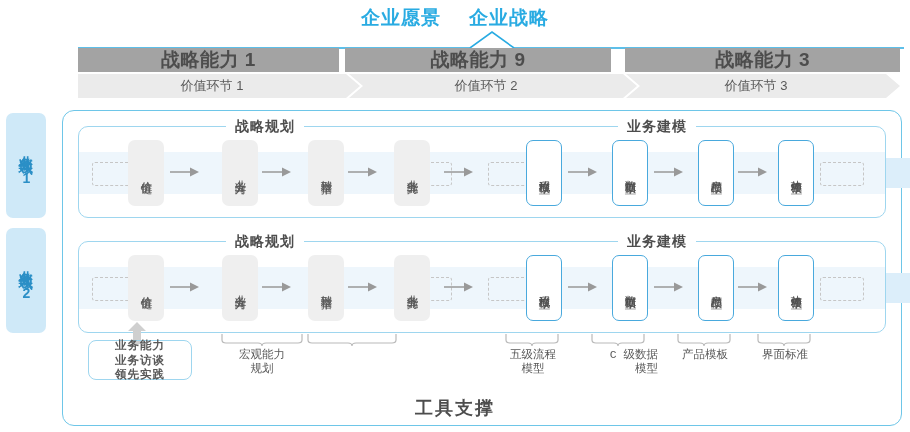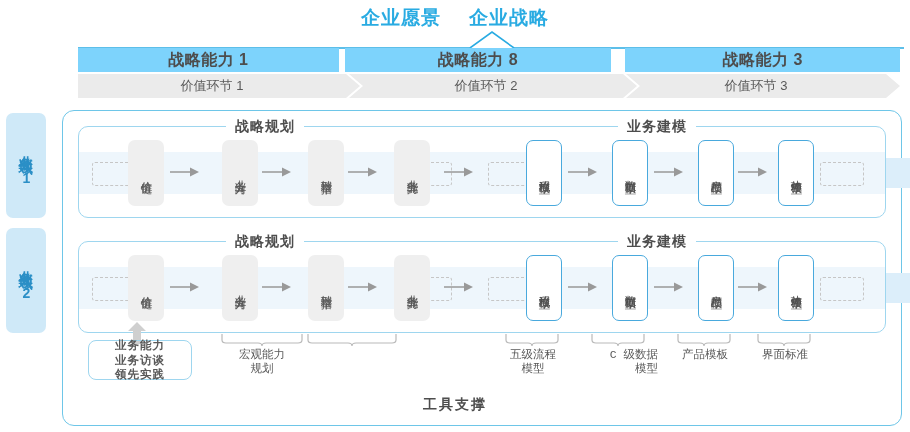--- a/index.html
+++ b/index.html
@@ -20,21 +20,21 @@
   .top-title{
     font-size:19px;font-weight:bold;color:#29ABE2;letter-spacing:1px;
   }
 
   
   .pointer-line{position:absolute;left:60px;top:28px;width:850px;height:26px;}
 
   
   .cap-row{position:absolute;left:78px;top:48px;width:822px;height:24px;display:flex;gap:6px;}
   .cap-cell{
-    background:#7dd3fc;color:#4d4d4d;font-size:16px;font-weight:bold;
+    background:#a3a3a3;color:#4d4d4d;font-size:19px;font-weight:bold;
     display:flex;align-items:center;justify-content:center;letter-spacing:.5px;
   }
   .cap-cell.c1{width:262px;}
   .cap-cell.c2{width:268px;}
   .cap-cell.c3{width:276px;margin-left:8px;}
 
   
   .val-row{position:absolute;left:78px;top:74px;width:822px;height:24px;}
   .val-cell{
     position:absolute;top:0;height:24px;
@@ -60,21 +60,21 @@
   .domain-tab.d1{top:113px;height:105px;}
   .domain-tab.d2{top:228px;height:105px;}
 
   
   .outer-frame{
     position:absolute;left:62px;top:110px;width:840px;height:316px;
     border:1.4px solid #6ec6e8;border-radius:12px;box-sizing:border-box;
   }
   .tool-label{
     position:absolute;left:0;top:396px;width:910px;text-align:center;
-    font-size:14px;font-weight:bold;color:#4d4d4d;letter-spacing:2px;
+    font-size:18px;font-weight:bold;color:#4d4d4d;letter-spacing:2px;
   }
 
   
   .lane{position:absolute;left:78px;width:788px;height:100px;}
   .lane.l1{top:118px;}
   .lane.l2{top:233px;}
 
   .lane-box{
     position:absolute;left:0;top:8px;width:808px;height:92px;
     border:1.2px solid #9ed6ef;border-radius:10px;box-sizing:border-box;
@@ -145,21 +145,21 @@
     <div class="top-title">企业愿景</div>
     <div class="top-title">企业战略</div>
   </div>
 
   <svg class="pointer-line" viewBox="0 0 850 26">
     <polyline points="18,20 410,20 432,4 454,20 844,20" fill="none" stroke="#29ABE2" stroke-width="1.6"></polyline>
   </svg>
 
   <div class="cap-row">
     <div class="cap-cell c1">战略能力 1</div>
-    <div class="cap-cell c2">战略能力 8</div>
+    <div class="cap-cell c2">战略能力 9</div>
     <div class="cap-cell c3">战略能力 3</div>
   </div>
 
   <div class="val-row">
     <div class="val-cell v1">
         <span>价值环节 1</span>
       </div>
     <div class="val-cell v2">
         <span>价值环节 2</span>
       </div>

